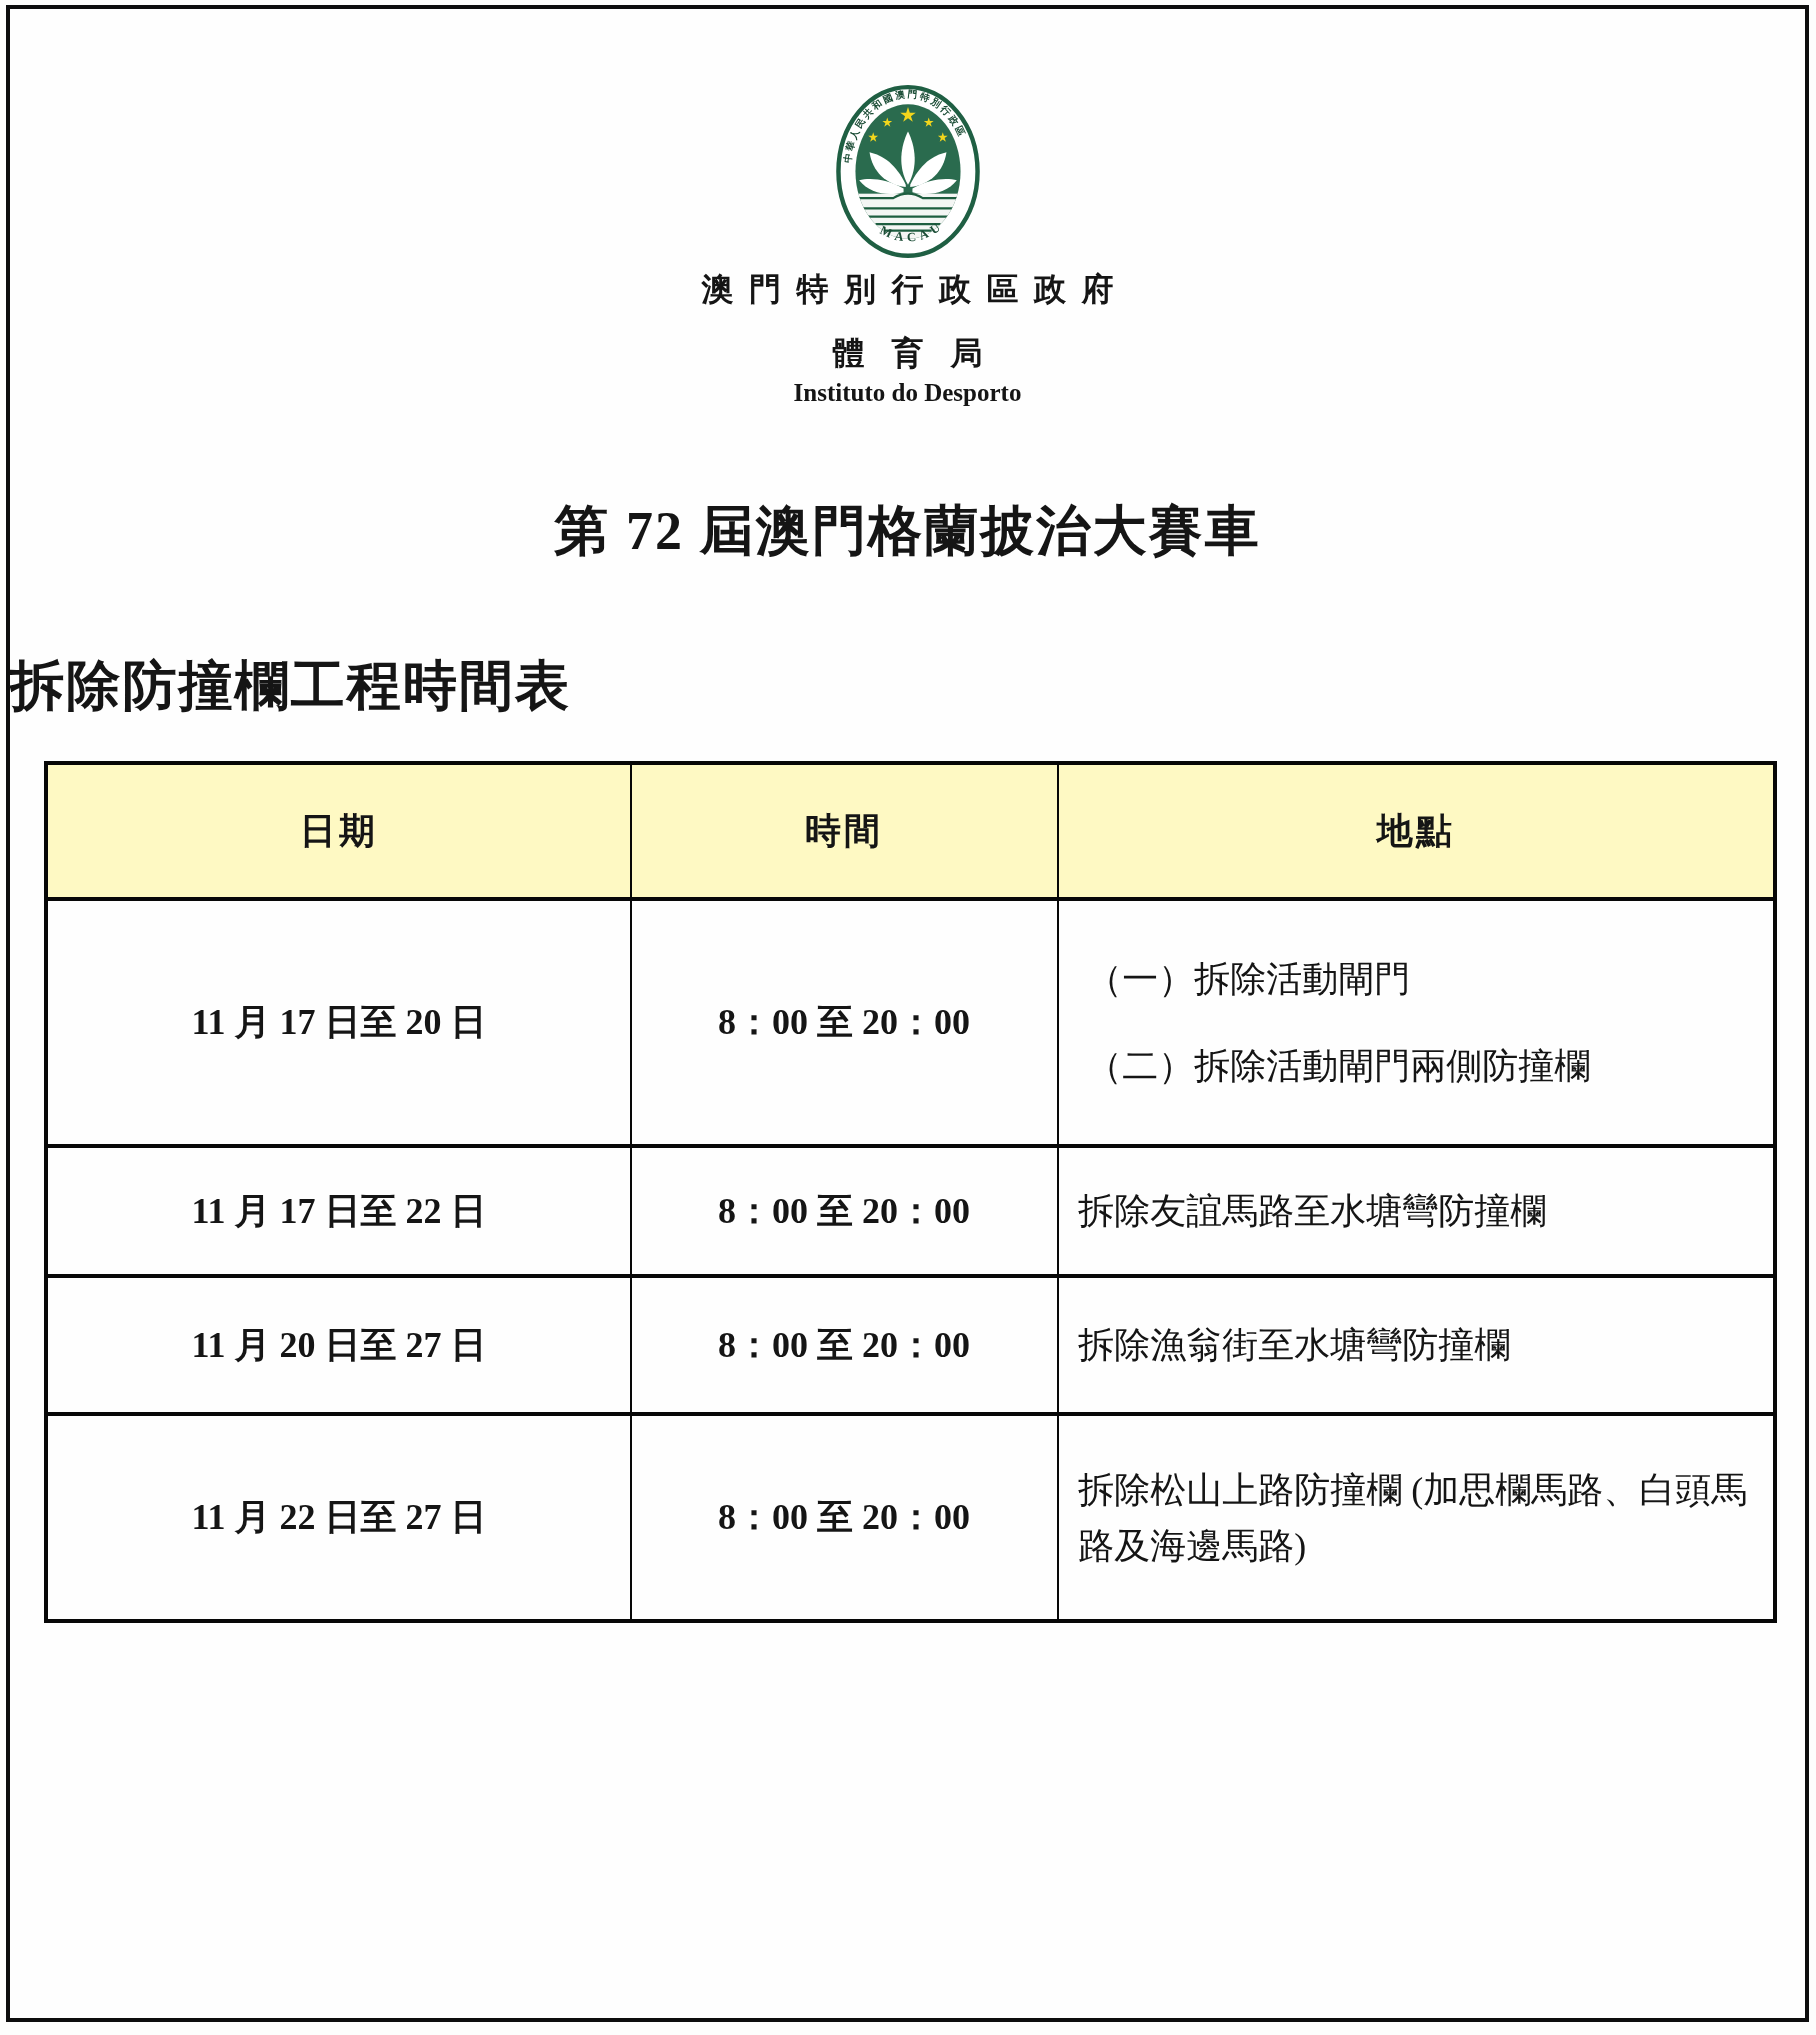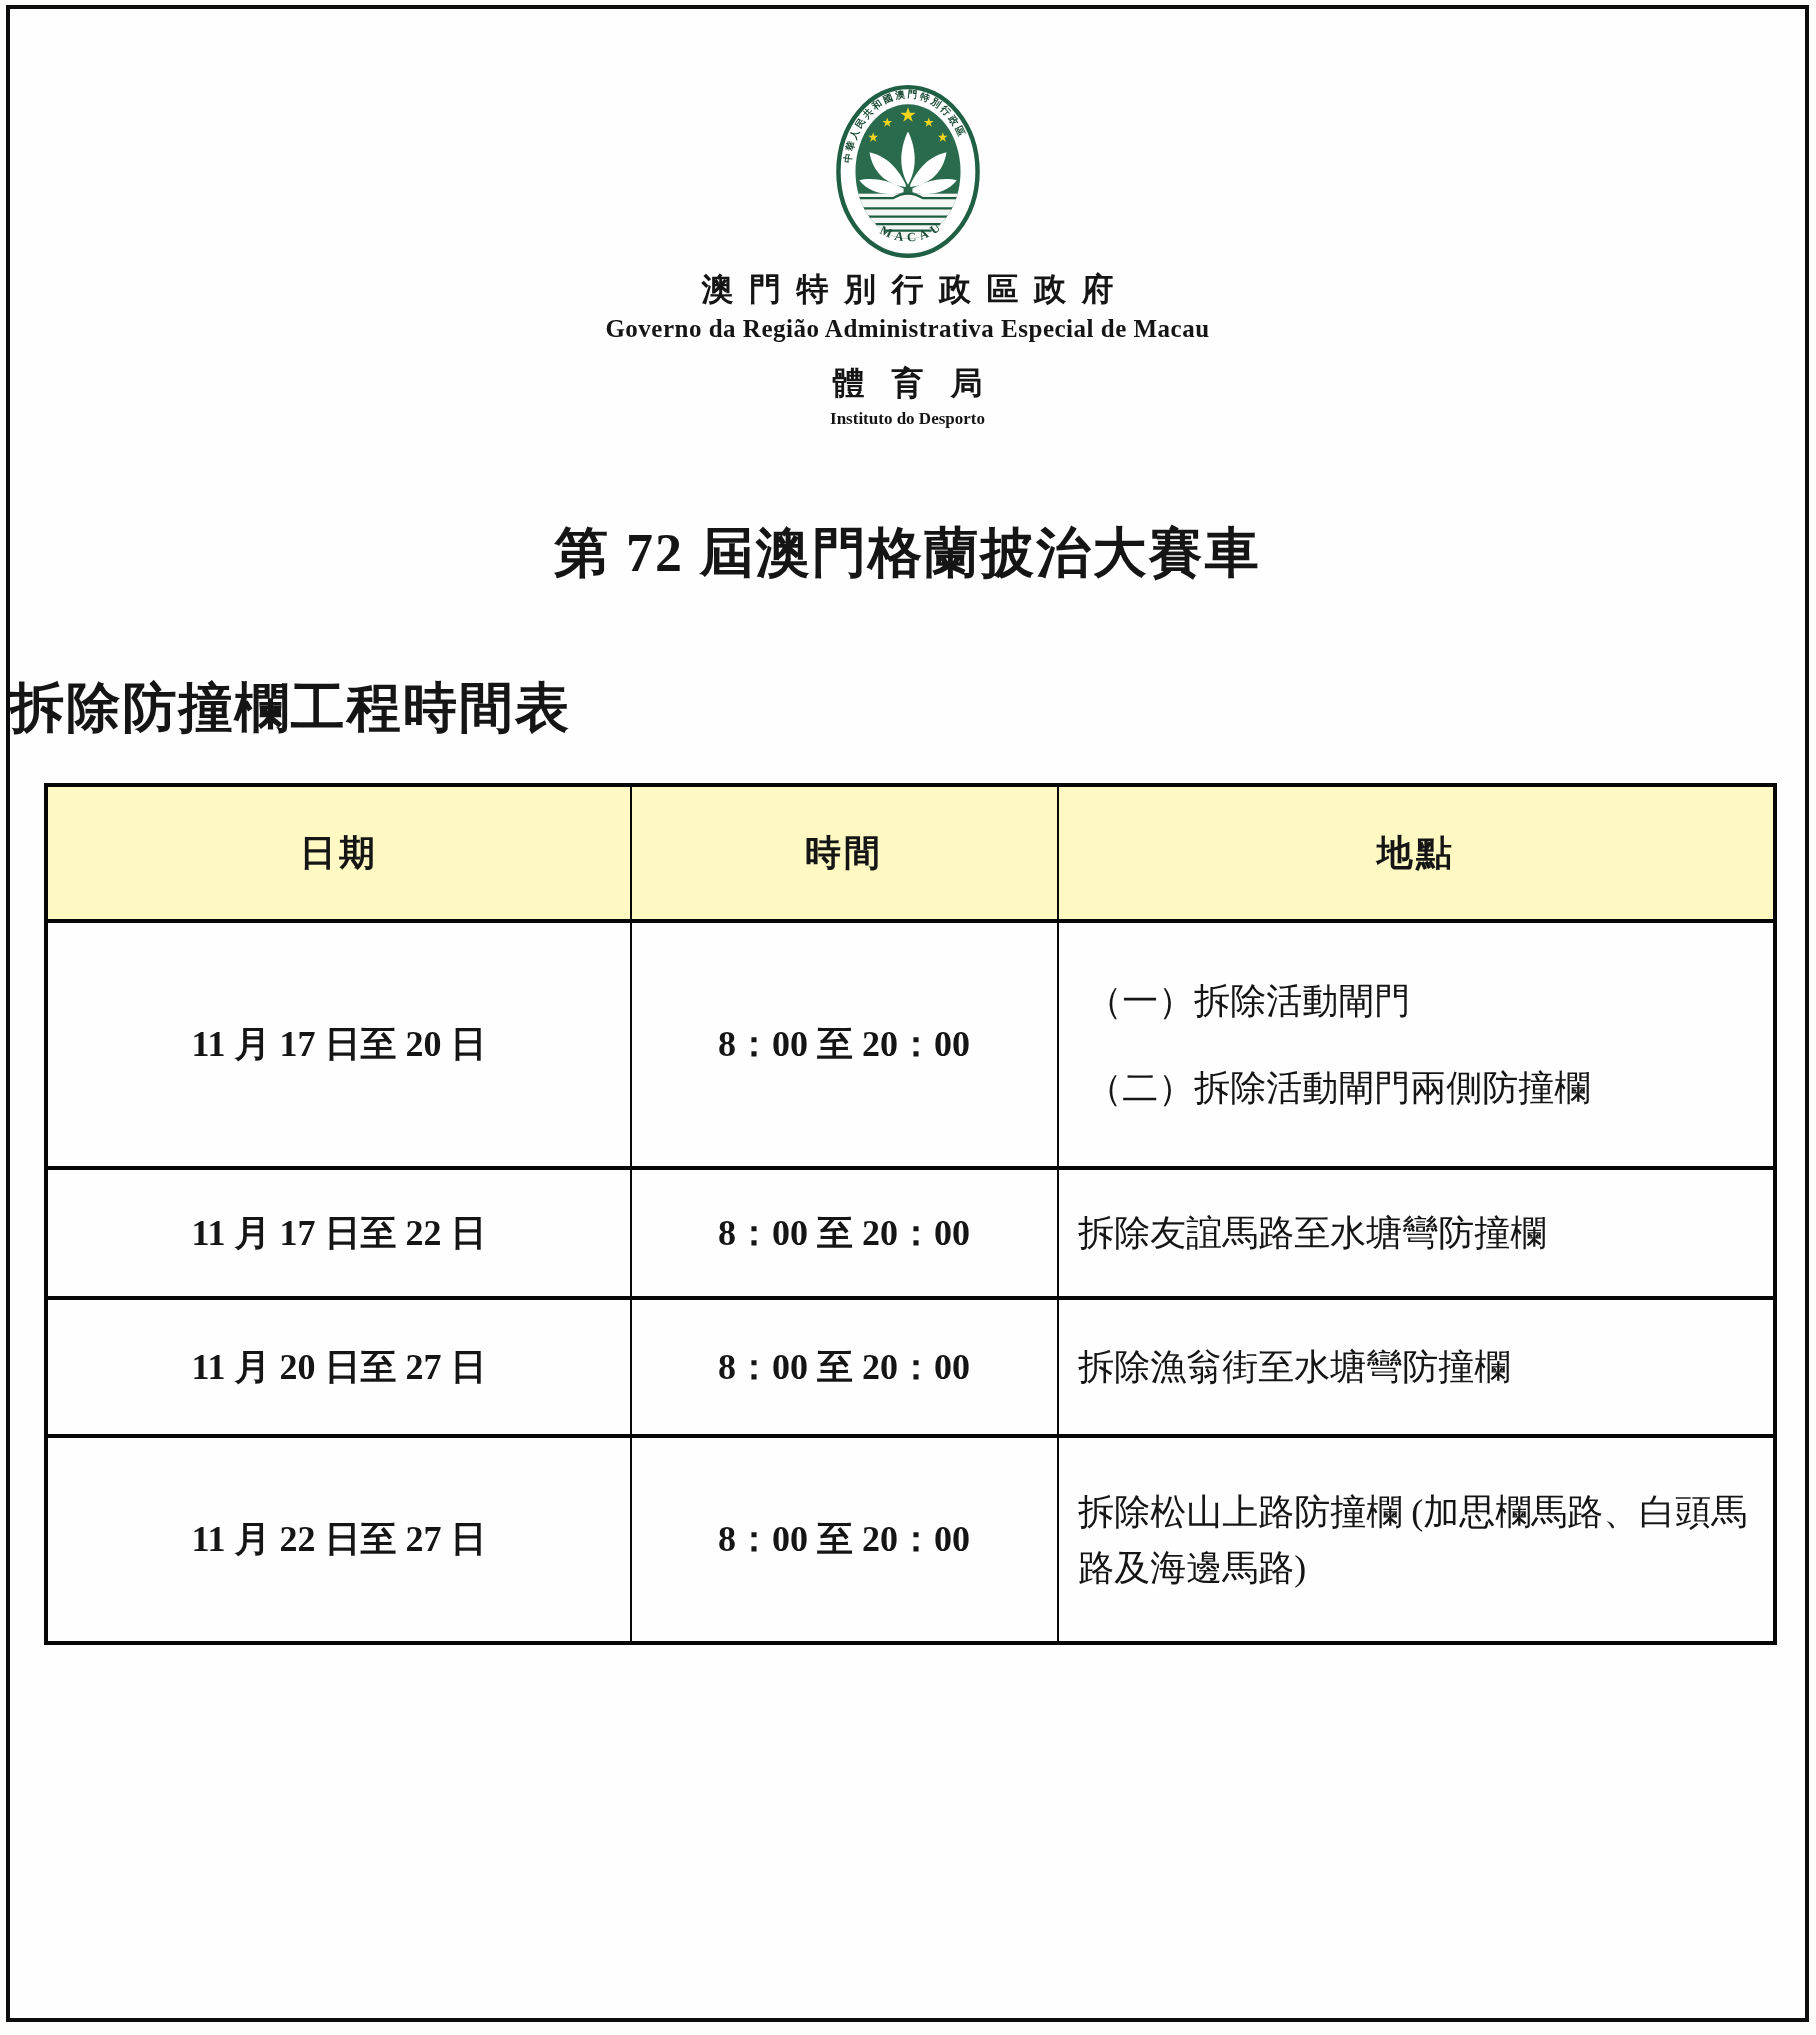--- a/index.html
+++ b/index.html
@@ -34,21 +34,21 @@
     letter-spacing:0.5px;
   }
   .dept-zh{
     margin-top:19.6px;
     font-size:32px; font-weight:bold;
     letter-spacing:27px; text-indent:27px;
     white-space:nowrap;
   }
   .dept-pt{
     margin-top:3.1px;
-    font-size:17px; font-weight:bold;
+    font-size:25px; font-weight:bold;
   }
   
   .title1{
     margin-top:88px;
     text-align:center;
     font-size:54px; font-weight:bold;
     letter-spacing:2.1px;
   }
   .title2{
     margin-top:82px;
@@ -159,21 +159,20 @@
             <line x1="56" y1="193" x2="144" y2="193" stroke="#1e5e40" stroke-width="3"></line>
             <line x1="68" y1="202" x2="132" y2="202" stroke="#1e5e40" stroke-width="3"></line>
           </g>
 
           <text font-size="17" font-weight="bold" fill="#1b4d36" letter-spacing="6">
             <textPath href="#arcBottom" startOffset="8%">MACAU</textPath>
           </text>
         </svg>
       </div>
       <div class="gov-zh">澳門特別行政區政府</div>
-      <div class="gov-pt">Governo da Região Administrativa Especial de Macau</div>
       <div class="dept-zh">體育局</div>
       <div class="dept-pt">Instituto do Desporto</div>
     </div>
 
     <div class="title1">第 72 屆澳門格蘭披治大賽車</div>
     <div class="title2">拆除防撞欄工程時間表</div>
 
 
     <table class="sched">
       <colgroup>

